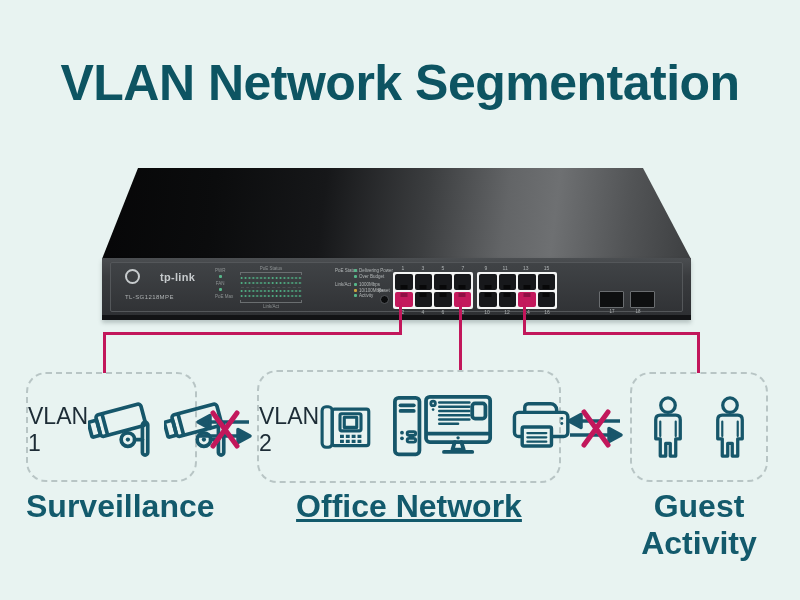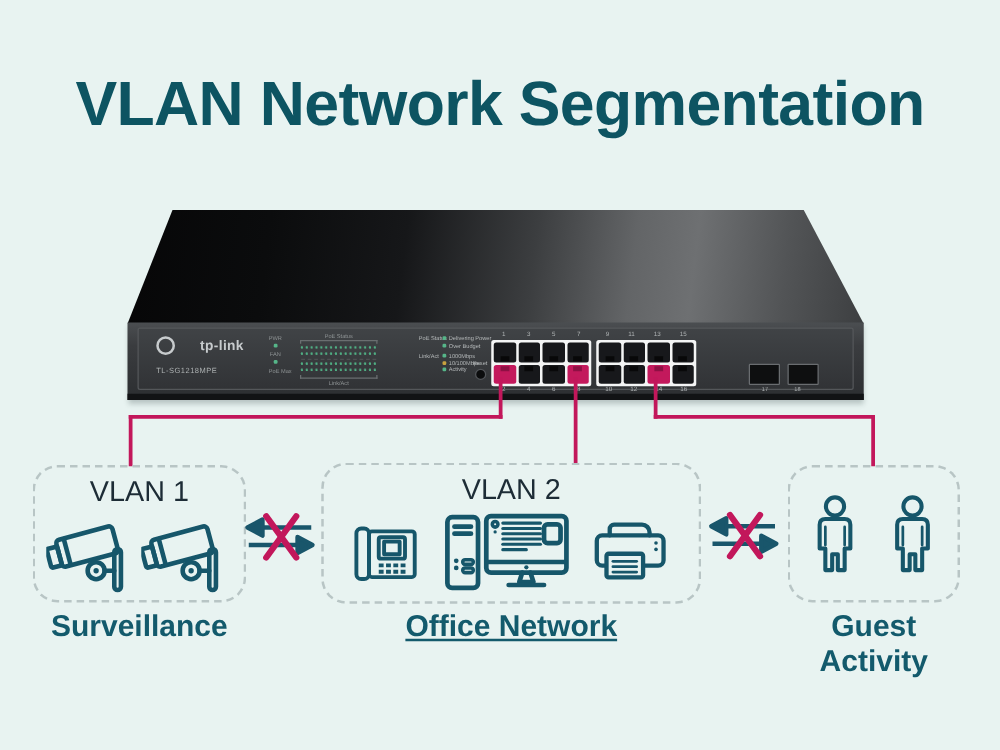--- a/index.html
+++ b/index.html
@@ -57,24 +57,24 @@
   .sfp{position:absolute;left:488px;top:28px;display:flex;gap:6px;}
   .sfp i{display:block;width:23px;height:15px;background:#0e0f10;border:1px solid #6a6d70;border-radius:1px;}
   .sfp-labels{position:absolute;left:488px;top:46px;width:52px;display:flex;justify-content:space-around;
     font-size:4.5px;color:#b0b4b5;}
 
   
   .cable{position:absolute;background:#c2175b;}
 
   
   .vlan-box{position:absolute;border:2px dashed #b8c5c5;border-radius:20px;box-sizing:border-box;
-    display:flex;flex-direction:column;align-items:center;}
+    display:flex;flex-direction:row;align-items:center;}
   .vlan-title{margin-top:6px;font-size:23px;font-weight:400;color:#1d2c36;}
   .devices{flex:1;display:flex;align-items:center;justify-content:center;}
-  .vlan-label{position:absolute;text-align:center;font-size:24px;font-weight:700;color:#135a6c;}
+  .vlan-label{position:absolute;text-align:center;font-size:32px;font-weight:700;color:#135a6c;}
   .icon{color:#16566a;}
 
   
   .blocked{position:absolute;width:58px;height:42px;}
 </style>
 </head>
 <body>
 
 <div class="stage">
 

